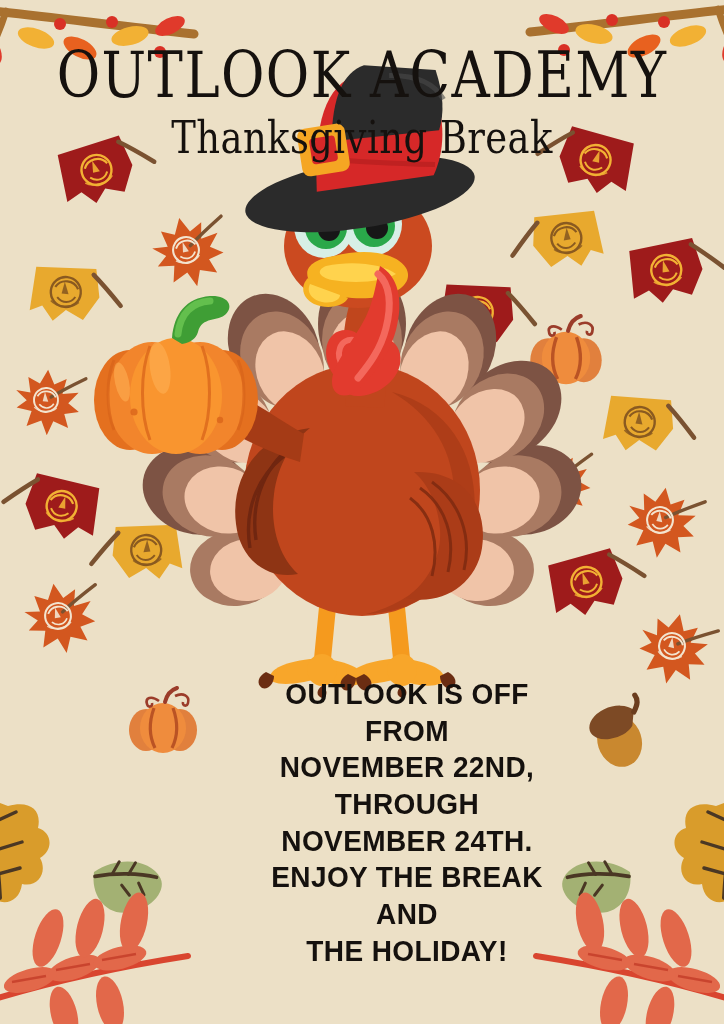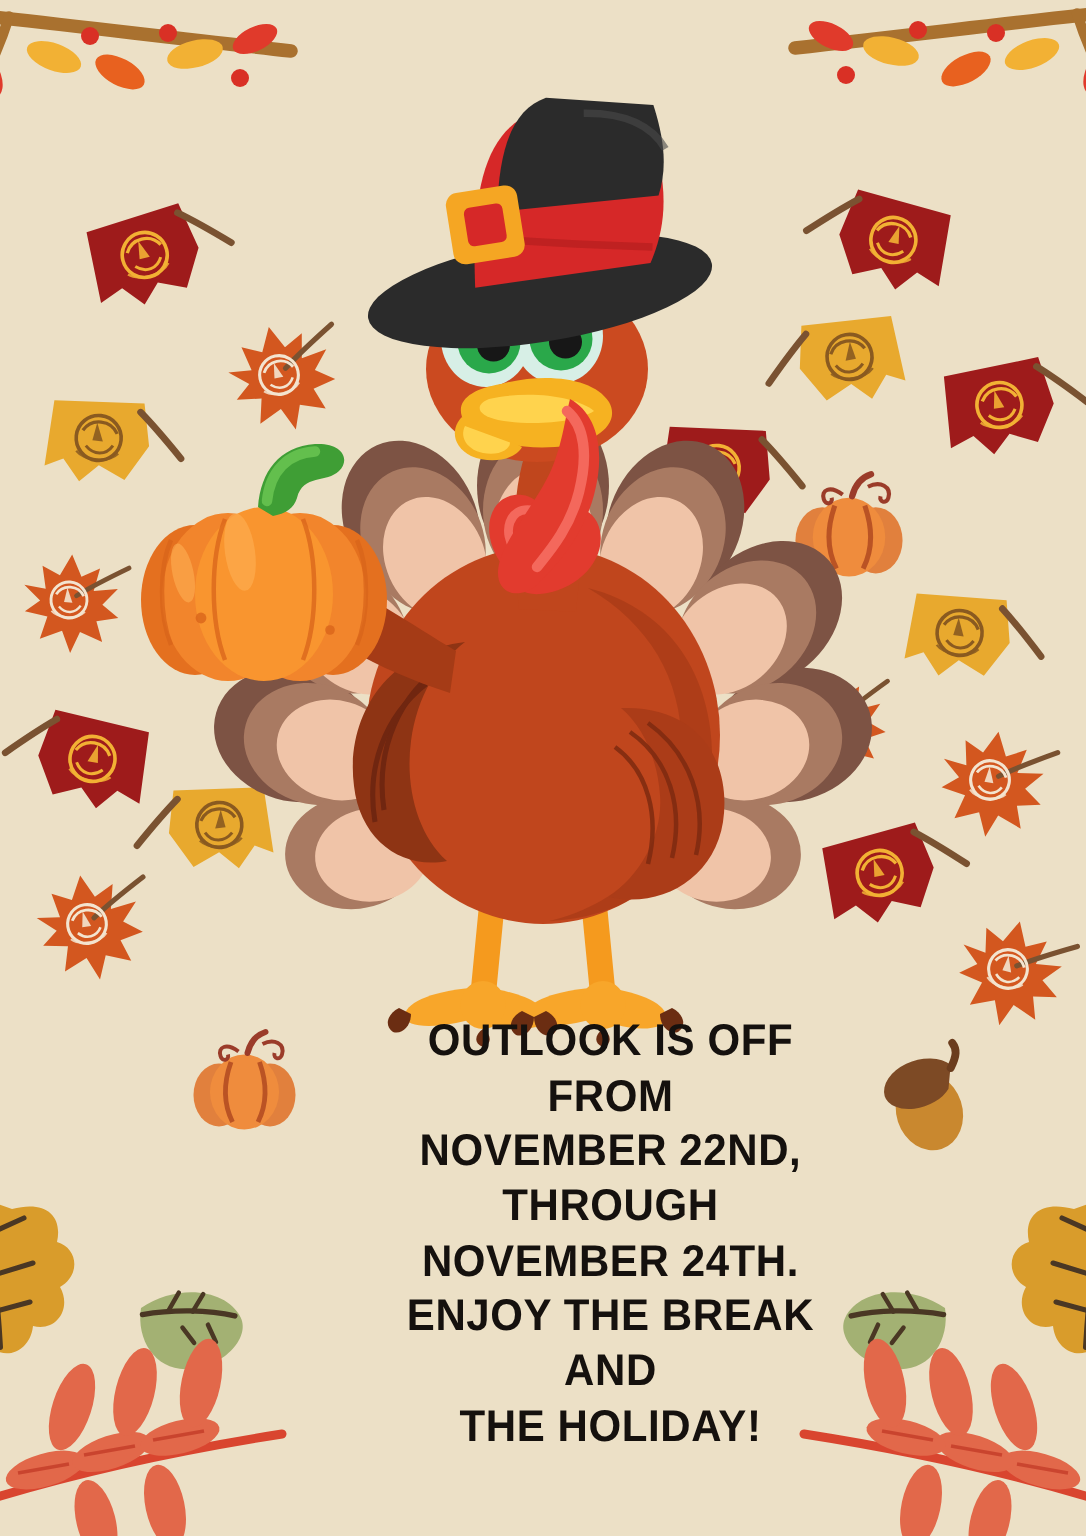--- a/index.html
+++ b/index.html
@@ -372,20 +372,24 @@
           <ellipse cx="-54" cy="-8" rx="7" ry="20" transform="rotate(-12 -54 -8)"></ellipse>
         </g>
         <circle cx="-42" cy="22" r="3.6" fill="#d9641a" opacity="0.8"></circle>
         <circle cx="44" cy="30" r="3.2" fill="#d9641a" opacity="0.8"></circle>
         <path d="M-4,-52 C-2,-76 10,-92 34,-94 C52,-95 58,-84 50,-76 C42,-68 26,-74 22,-58 C20,-52 16,-48 6,-46 Z" fill="#3f9e35"></path>
         <path d="M2,-56 C4,-76 16,-88 34,-89" stroke="#63bf4d" stroke-width="7" fill="none" stroke-linecap="round"></path>
       </g>
     </g>
   </svg>
 
+  <div class="title-wrap">
+    <div class="title">OUTLOOK ACADEMY</div>
+    <div class="subtitle">Thanksgiving Break</div>
+  </div>
 
   <div class="body-wrap">
     <div class="body-line">OUTLOOK IS OFF</div>
     <div class="body-line">FROM</div>
     <div class="body-line">NOVEMBER 22ND,</div>
     <div class="body-line">THROUGH</div>
     <div class="body-line">NOVEMBER 24TH.</div>
     <div class="body-line">ENJOY THE BREAK</div>
     <div class="body-line">AND</div>
     <div class="body-line">THE HOLIDAY!</div>

